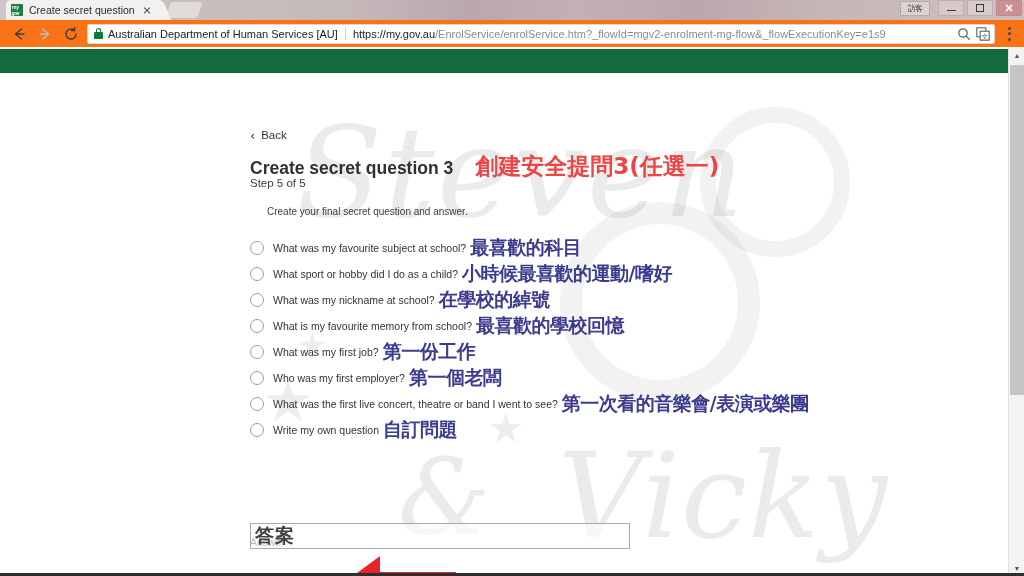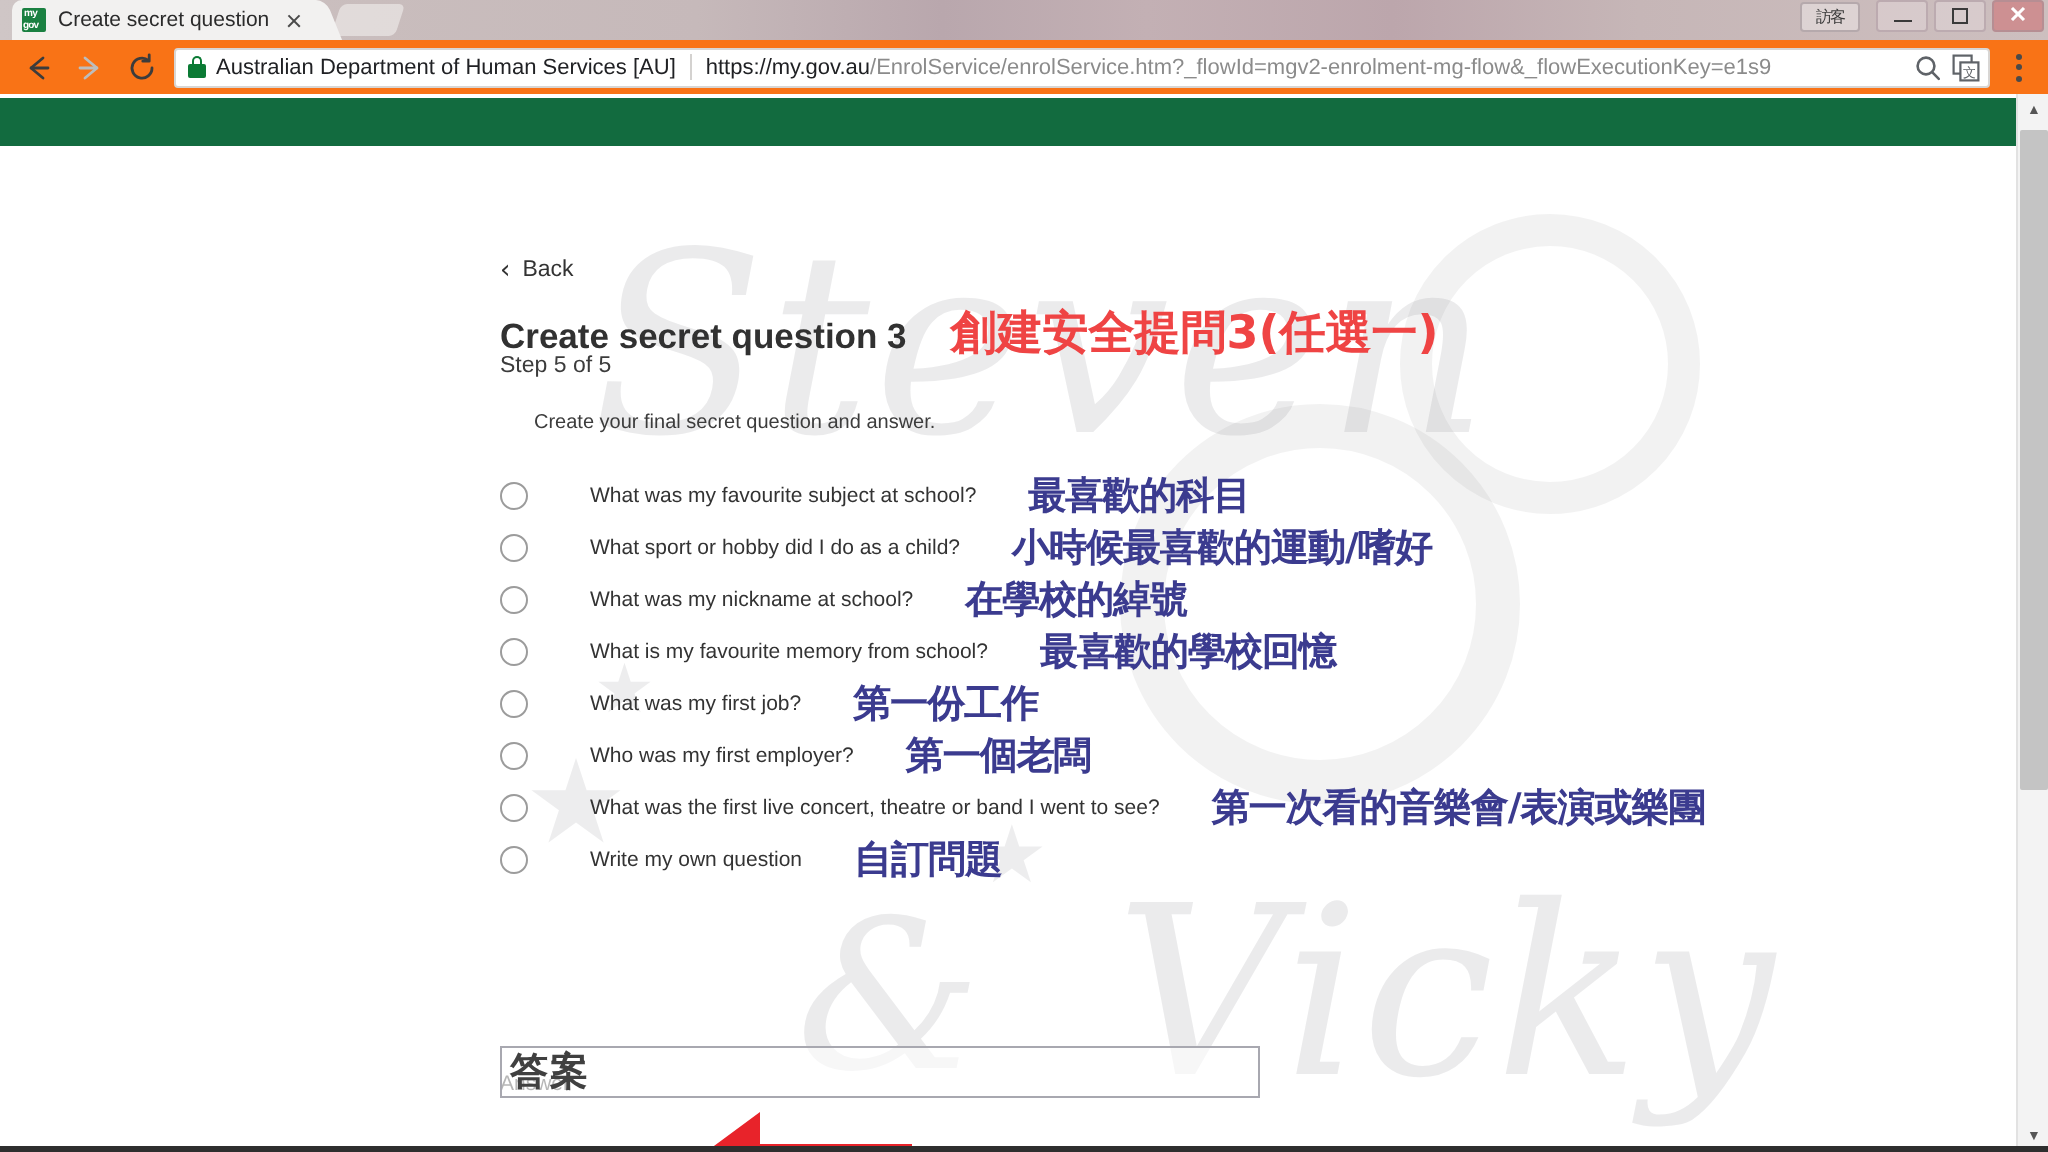--- a/index.html
+++ b/index.html
@@ -300,21 +300,20 @@
     font-size: 10px; color: #3c3c3c;
   }
 
   .options {
     position: absolute; left: 250px; top: 162px;
     width: 700px;
   }
   .option-row {
     display: flex; align-items: center;
     height: 26px;
-    gap: 22px;
   }
   .radio {
     width: 14px; height: 14px;
     border: 1.3px solid #9c9c9c;
     border-radius: 50%;
     background: #ffffff;
     flex: 0 0 auto;
     margin-right: 9px;
   }
   .opt-en {

